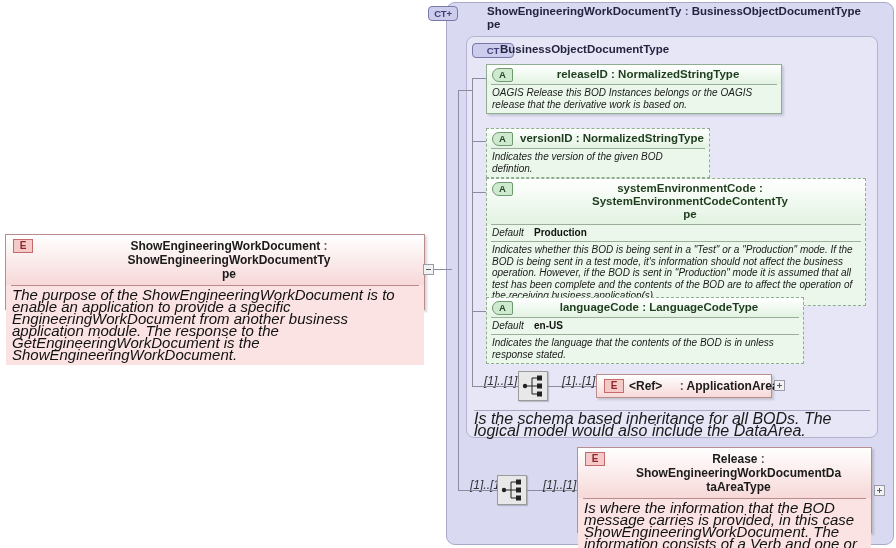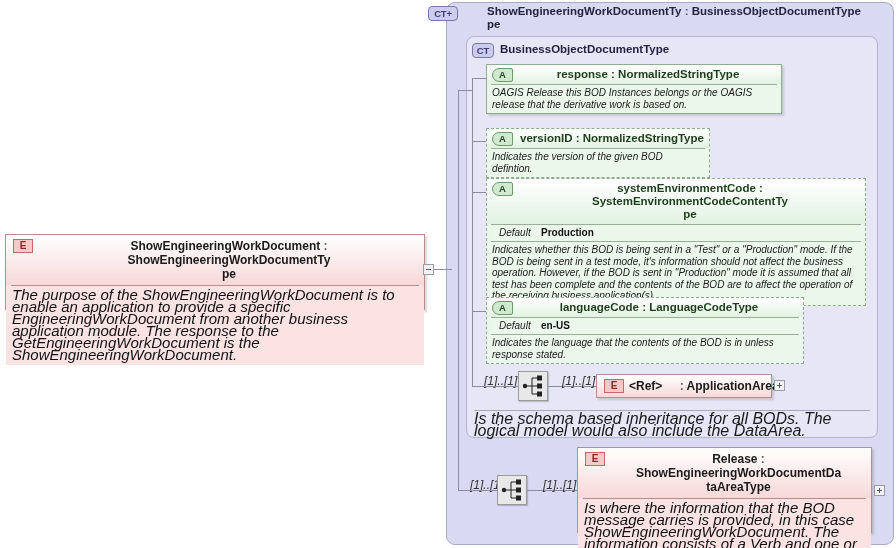--- a/index.html
+++ b/index.html
@@ -126,21 +126,20 @@
     text-align: center;
     line-height: 12px;
   }
   .rowsep { height: 1px; background: #9aae9a; margin: 0 4px; }
   .attr-box .defrow {
     padding: 2px 4px 2px 5px;
     font-size: 10px;
     line-height: 12px;
     background: #eaf7ea;
     white-space: nowrap;
-    margin-left: 7px;
   }
   .attr-box .defrow .lbl {
     font-style: italic;
     color: #222;
     display: inline-block;
     width: 42px;
   }
   .attr-box .defrow .val {
     font-weight: bold;
     font-size: 10px;
@@ -252,21 +251,21 @@
 
 <div class="ct-badge" style="left:428px; top:6px; width:30px;">
   <span>CT+</span>
 </div>
 <div class="ct-title" style="left:487px; top:5px; width:375px;">
   <span>ShowEngineeringWorkDocumentTy</span><span class="gray"> : </span><span>BusinessObjectDocumentType</span>
   <div>pe</div>
 </div>
 
 <div class="ct-inner"></div>
-<div class="ct-badge" style="left:472px; top:43px; width:22px;">
+<div class="ct-badge" style="left:472px; top:43px; width:42px;">
   <span>CT</span>
 </div>
 <div class="ct-title" style="left:500px; top:43px;">BusinessObjectDocumentType</div>
 
 <div class="el-box" style="left:5px; top:234px; width:420px; height:76px;">
   <div class="hdr">
     <span class="e-badge"><span>E</span></span>
     <span>ShowEngineeringWorkDocument</span><span class="gray"> : </span><span>ShowEngineeringWorkDocumentTy</span>
     <div>pe</div>
   </div>
@@ -285,21 +284,21 @@
 <div class="vline" style="left:472px; top:78px; height:308px;"></div>
 <div class="hline" style="left:472px; top:78px; width:14px;"></div>
 <div class="hline" style="left:472px; top:141px; width:14px;"></div>
 <div class="hline" style="left:472px; top:192px; width:14px;"></div>
 <div class="hline" style="left:472px; top:311px; width:14px;"></div>
 <div class="hline" style="left:472px; top:386px; width:11px;"></div>
 
 <div class="attr-box solid" style="left:486px; top:64px; width:296px;">
   <div class="hdr">
     <span class="a-badge"><span>A</span></span>
-    <span>response</span><span> : </span><span>NormalizedStringType</span>
+    <span>releaseID</span><span> : </span><span>NormalizedStringType</span>
   </div>
   <div class="rowsep"></div>
   <div class="doc">OAGIS Release this BOD Instances belongs or the OAGIS release that the derivative work is based on.</div>
 </div>
 
 <div class="attr-box dashed" style="left:486px; top:128px; width:224px;">
   <div class="hdr">
     <span class="a-badge"><span>A</span></span>
     <span>versionID</span><span> : </span><span>NormalizedStringType</span>
   </div>

